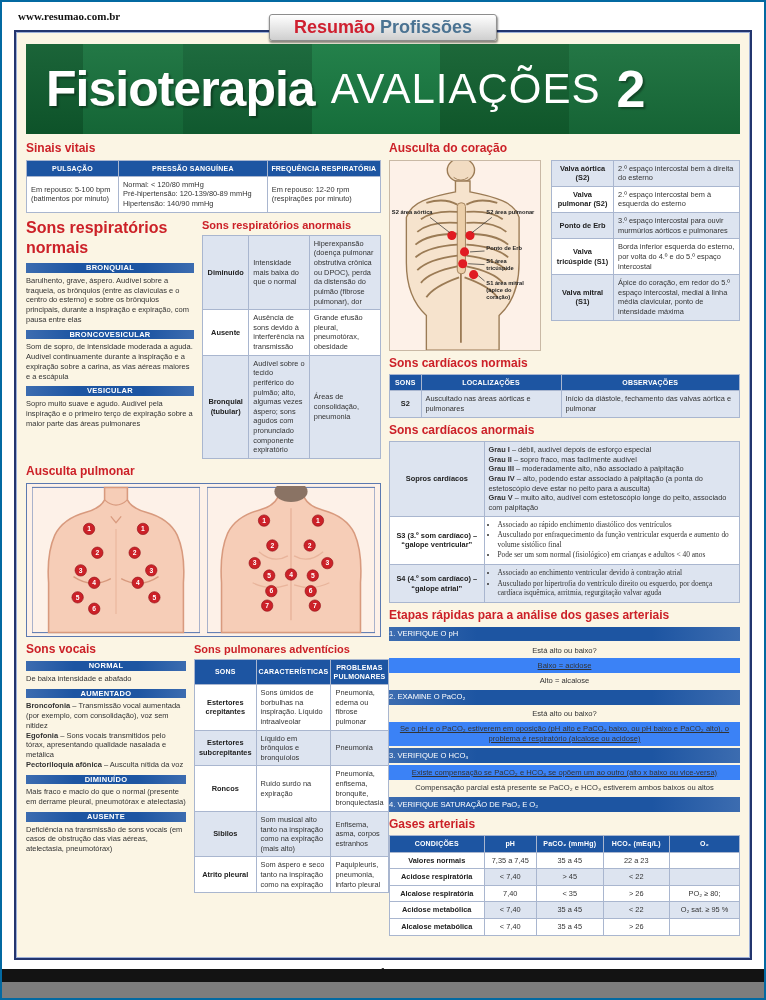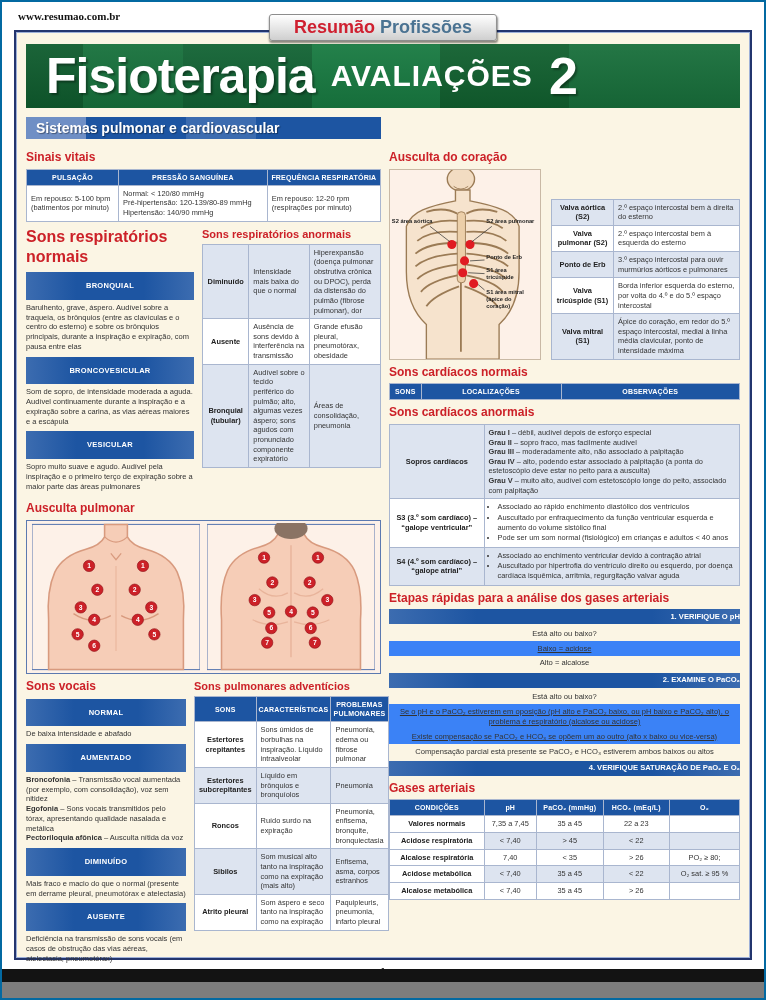--- a/index.html
+++ b/index.html
@@ -4,48 +4,48 @@
 <style>
   html,body{margin:0;padding:0;}
   body{width:766px;height:1000px;background:#e9e9e9;font-family:"Liberation Sans",sans-serif;-webkit-font-smoothing:antialiased;}
   .page{position:relative;width:766px;height:1000px;background:#fff;overflow:hidden;border:2px solid #0369a1;box-sizing:border-box;}
   .site-url{position:absolute;top:8px;left:16px;font-family:"Liberation Serif",serif;font-weight:bold;font-size:11px;color:#111;}
   .card{position:absolute;top:28px;left:12px;right:12px;bottom:38px;background:#fbf5e4;border:2px solid #23356e;box-shadow:0 0 0 1px #9db0d8 inset;}
   
   .badge{position:absolute;top:-18px;left:50%;transform:translateX(-50%);background:linear-gradient(#ffffff,#cfcfcf);border:1px solid #8d8d8d;border-radius:3px;box-shadow:1px 2px 2px rgba(0,0,0,.45);padding:2px 24px;font-size:18px;font-weight:bold;white-space:nowrap;z-index:5;}
   .badge .r{color:#cf2030;} .badge .p{color:#4b7392;margin-left:5px;}
   
-  .banner{margin:12px 10px 0;height:64px;background:
+  .banner{margin:12px 10px 0;height:90px;background:
       linear-gradient(rgba(255,255,255,.05),rgba(0,0,0,.10)),
       linear-gradient(90deg,#0f5c2e 0 8%, #17713c 8% 22%, #126334 22% 40%, #187a41 40% 58%, #11602f 58% 76%, #186f3b 76% 100%);
       display:flex;align-items:center;padding:0 20px;gap:16px;box-sizing:border-box;}
   .banner .t1{color:#fff;font-weight:bold;font-size:50px;letter-spacing:-1px;text-shadow:2px 2px 2px rgba(0,0,0,.35);}
-  .banner .t2{color:#fff;font-weight:700;font-size:30px;letter-spacing:1px;font-stretch:condensed;}
+  .banner .t2{color:#fff;font-weight:400;font-size:42px;letter-spacing:1px;font-stretch:condensed;}
   .banner .t3{color:#fff;font-weight:bold;font-size:52px;text-shadow:2px 2px 2px rgba(0,0,0,.35);}
   
   .section-bar{margin:9px 0 4px 10px;width:355px;background:linear-gradient(90deg,#6f8fc5 0 60px,#1d55a2 60px 160px,#3c6cb0 160px 230px,#1d55a2 230px 100%);color:#fff;font-weight:bold;font-size:14px;padding:3px 10px;box-sizing:border-box;text-shadow:1px 1px 1px rgba(0,0,0,.4);}
   
   .content{display:grid;grid-template-columns:355px 1fr;gap:8px;padding:2px 10px 0;font-size:7.5px;color:#333;line-height:1.3;}
   .sec-title{color:#cc2128;font-weight:bold;font-size:12px;margin:5px 0 3px;}
-  .bluebar{background:linear-gradient(90deg,#3c6cb0,#1d55a2 30%,#1d55a2 70%,#3c6cb0);color:#fff;text-align:center;font-weight:bold;font-size:7.5px;letter-spacing:.3px;padding:9px 0;margin:4px 0 3px;}
+  .bluebar{background:linear-gradient(90deg,#3c6cb0,#1d55a2 30%,#1d55a2 70%,#3c6cb0);color:#fff;text-align:center;font-weight:bold;font-size:7.5px;letter-spacing:.3px;padding:0 0;margin:4px 0 3px;}
   p.body{margin:2px 0 5px;}
   table{border-collapse:collapse;width:100%;background:#fff;}
   table,td,th{border:1px solid #a9b6cf;}
   th{background:#1d55a2;color:#fff;font-size:7px;letter-spacing:.2px;padding:3px 2px;}
   td{padding:3px 4px;vertical-align:middle;font-size:7.4px;}
   td.c1{font-weight:bold;text-align:center;color:#222;}
   tr.alt td{background:#dde4f0;}
   .two-col{display:grid;grid-template-columns:168px 1fr;gap:8px;align-items:start;}
   .diagram-box{border:1px solid #5b79b0;background:#fdf1e8;display:flex;justify-content:space-around;padding:2px;}
-  .ac-flex{display:flex;gap:10px;align-items:flex-end;}
+  .ac-flex{display:flex;gap:10px;align-items:flex-start;}
   .ac-flex svg{flex:0 0 150px;background:#fdf1e8;border:1px solid #c9b9a5;}
   .ac-flex table{flex:1;}
-  ul.bul{margin:0;padding-left:9px;}
+  ul.bul{margin:0;padding-left:9px;font-family:Liberation Serif, serif;}
   ul.bul li{margin:0 0 1px;}
-  .etapa-bar{background:linear-gradient(90deg,#3c6cb0,#1d55a2 25%,#1d55a2 75%,#3c6cb0);color:#fff;font-weight:bold;text-align:right;font-size:7.6px;padding:2.5px 0;margin:2px 0;}
+  .etapa-bar{background:linear-gradient(90deg,#3c6cb0,#1d55a2 25%,#1d55a2 75%,#3c6cb0);color:#fff;font-weight:normal;text-align:left;font-size:7.6px;padding:2.5px 0;margin:2px 0;}
   .etapa-line{text-align:center;font-size:7.6px;padding:2.5px 2px;}
   .etapa-line.alt{background:#3b82f6;text-decoration:underline;}
   .gtab td{text-align:center;}
   .gtab td.c1{background:inherit;}
   .pagenum{position:absolute;bottom:22px;left:0;right:0;text-align:center;font-size:9px;font-weight:bold;color:#222;}
   .strip-black{position:absolute;left:0;right:0;bottom:16px;height:13px;background:#131313;}
   .strip-gray{position:absolute;left:0;right:0;bottom:0;height:16px;background:#7d7d7d;}
   svg text{font-family:"Liberation Sans",sans-serif;}
   .lblsm{font-size:6.3px;font-weight:bold;fill:#222;}
 </style>
@@ -59,21 +59,20 @@
     <div class="badge">
       <span class="r">Resumão</span><span class="p">Profissões</span>
     </div>
 
     <div class="banner">
       <span class="t1">Fisioterapia</span>
       <span class="t2">AVALIAÇÕES</span>
       <span class="t3">2</span>
     </div>
 
-    <div class="section-bar">Sistemas pulmonar e cardiovascular</div>
 
     <div class="content">
 
       <div class="left-pane">
 
         <div class="sec-title">Sinais vitais</div>
         <table>
           <tbody>
               <tr>
             <th style="width:26%">PULSAÇÃO</th>
@@ -333,20 +332,25 @@
         </div>
 
         <div class="sec-title">Sons cardíacos normais</div>
         <table>
           <tbody>
               <tr>
             <th style="width:9%">SONS</th>
             <th style="width:40%">LOCALIZAÇÕES</th>
             <th>OBSERVAÇÕES</th>
           </tr>
+          <tr class="alt">
+            <td class="c1">S2</td>
+            <td>Auscultado nas áreas aórticas e pulmonares</td>
+            <td>Início da diástole, fechamento das valvas aórtica e pulmonar</td>
+          </tr>
         </tbody>
           </table>
 
         <div class="sec-title">Sons cardíacos anormais</div>
         <table>
           <tbody>
               <tr class="alt">
             <td class="c1" style="width:27%">Sopros cardíacos</td>
             <td>
               <div><b>Grau I</b><span> – débil, audível depois de esforço especial</span></div>
@@ -380,20 +384,21 @@
 
         <div class="sec-title">Etapas rápidas para a análise dos gases arteriais</div>
         <div>
           <div class="etapa-bar">1. VERIFIQUE O pH</div>
           <div class="etapa-line">Está alto ou baixo?</div>
           <div class="etapa-line alt">Baixo = acidose</div>
           <div class="etapa-line">Alto = alcalose</div>
           <div class="etapa-bar">2. EXAMINE O PaCO₂</div>
           <div class="etapa-line">Está alto ou baixo?</div>
           <div class="etapa-line alt">Se o pH e o PaCO₂ estiverem em oposição (pH alto e PaCO₂ baixo, ou pH baixo e PaCO₂ alto), o problema é respiratório (alcalose ou acidose)</div>
+          <div class="etapa-bar">3. VERIFIQUE O HCO₃</div>
           <div class="etapa-line alt">Existe compensação se PaCO₂ e HCO₃ se opõem um ao outro (alto x baixo ou vice-versa)</div>
           <div class="etapa-line">Compensação parcial está presente se PaCO₂ e HCO₃ estiverem ambos baixos ou altos</div>
           <div class="etapa-bar">4. VERIFIQUE SATURAÇÃO DE PaO₂ E O₂</div>
         </div>
 
         <div class="sec-title">Gases arteriais</div>
         <table class="gtab">
           <tbody>
               <tr>
             <th style="width:27%">CONDIÇÕES</th>

